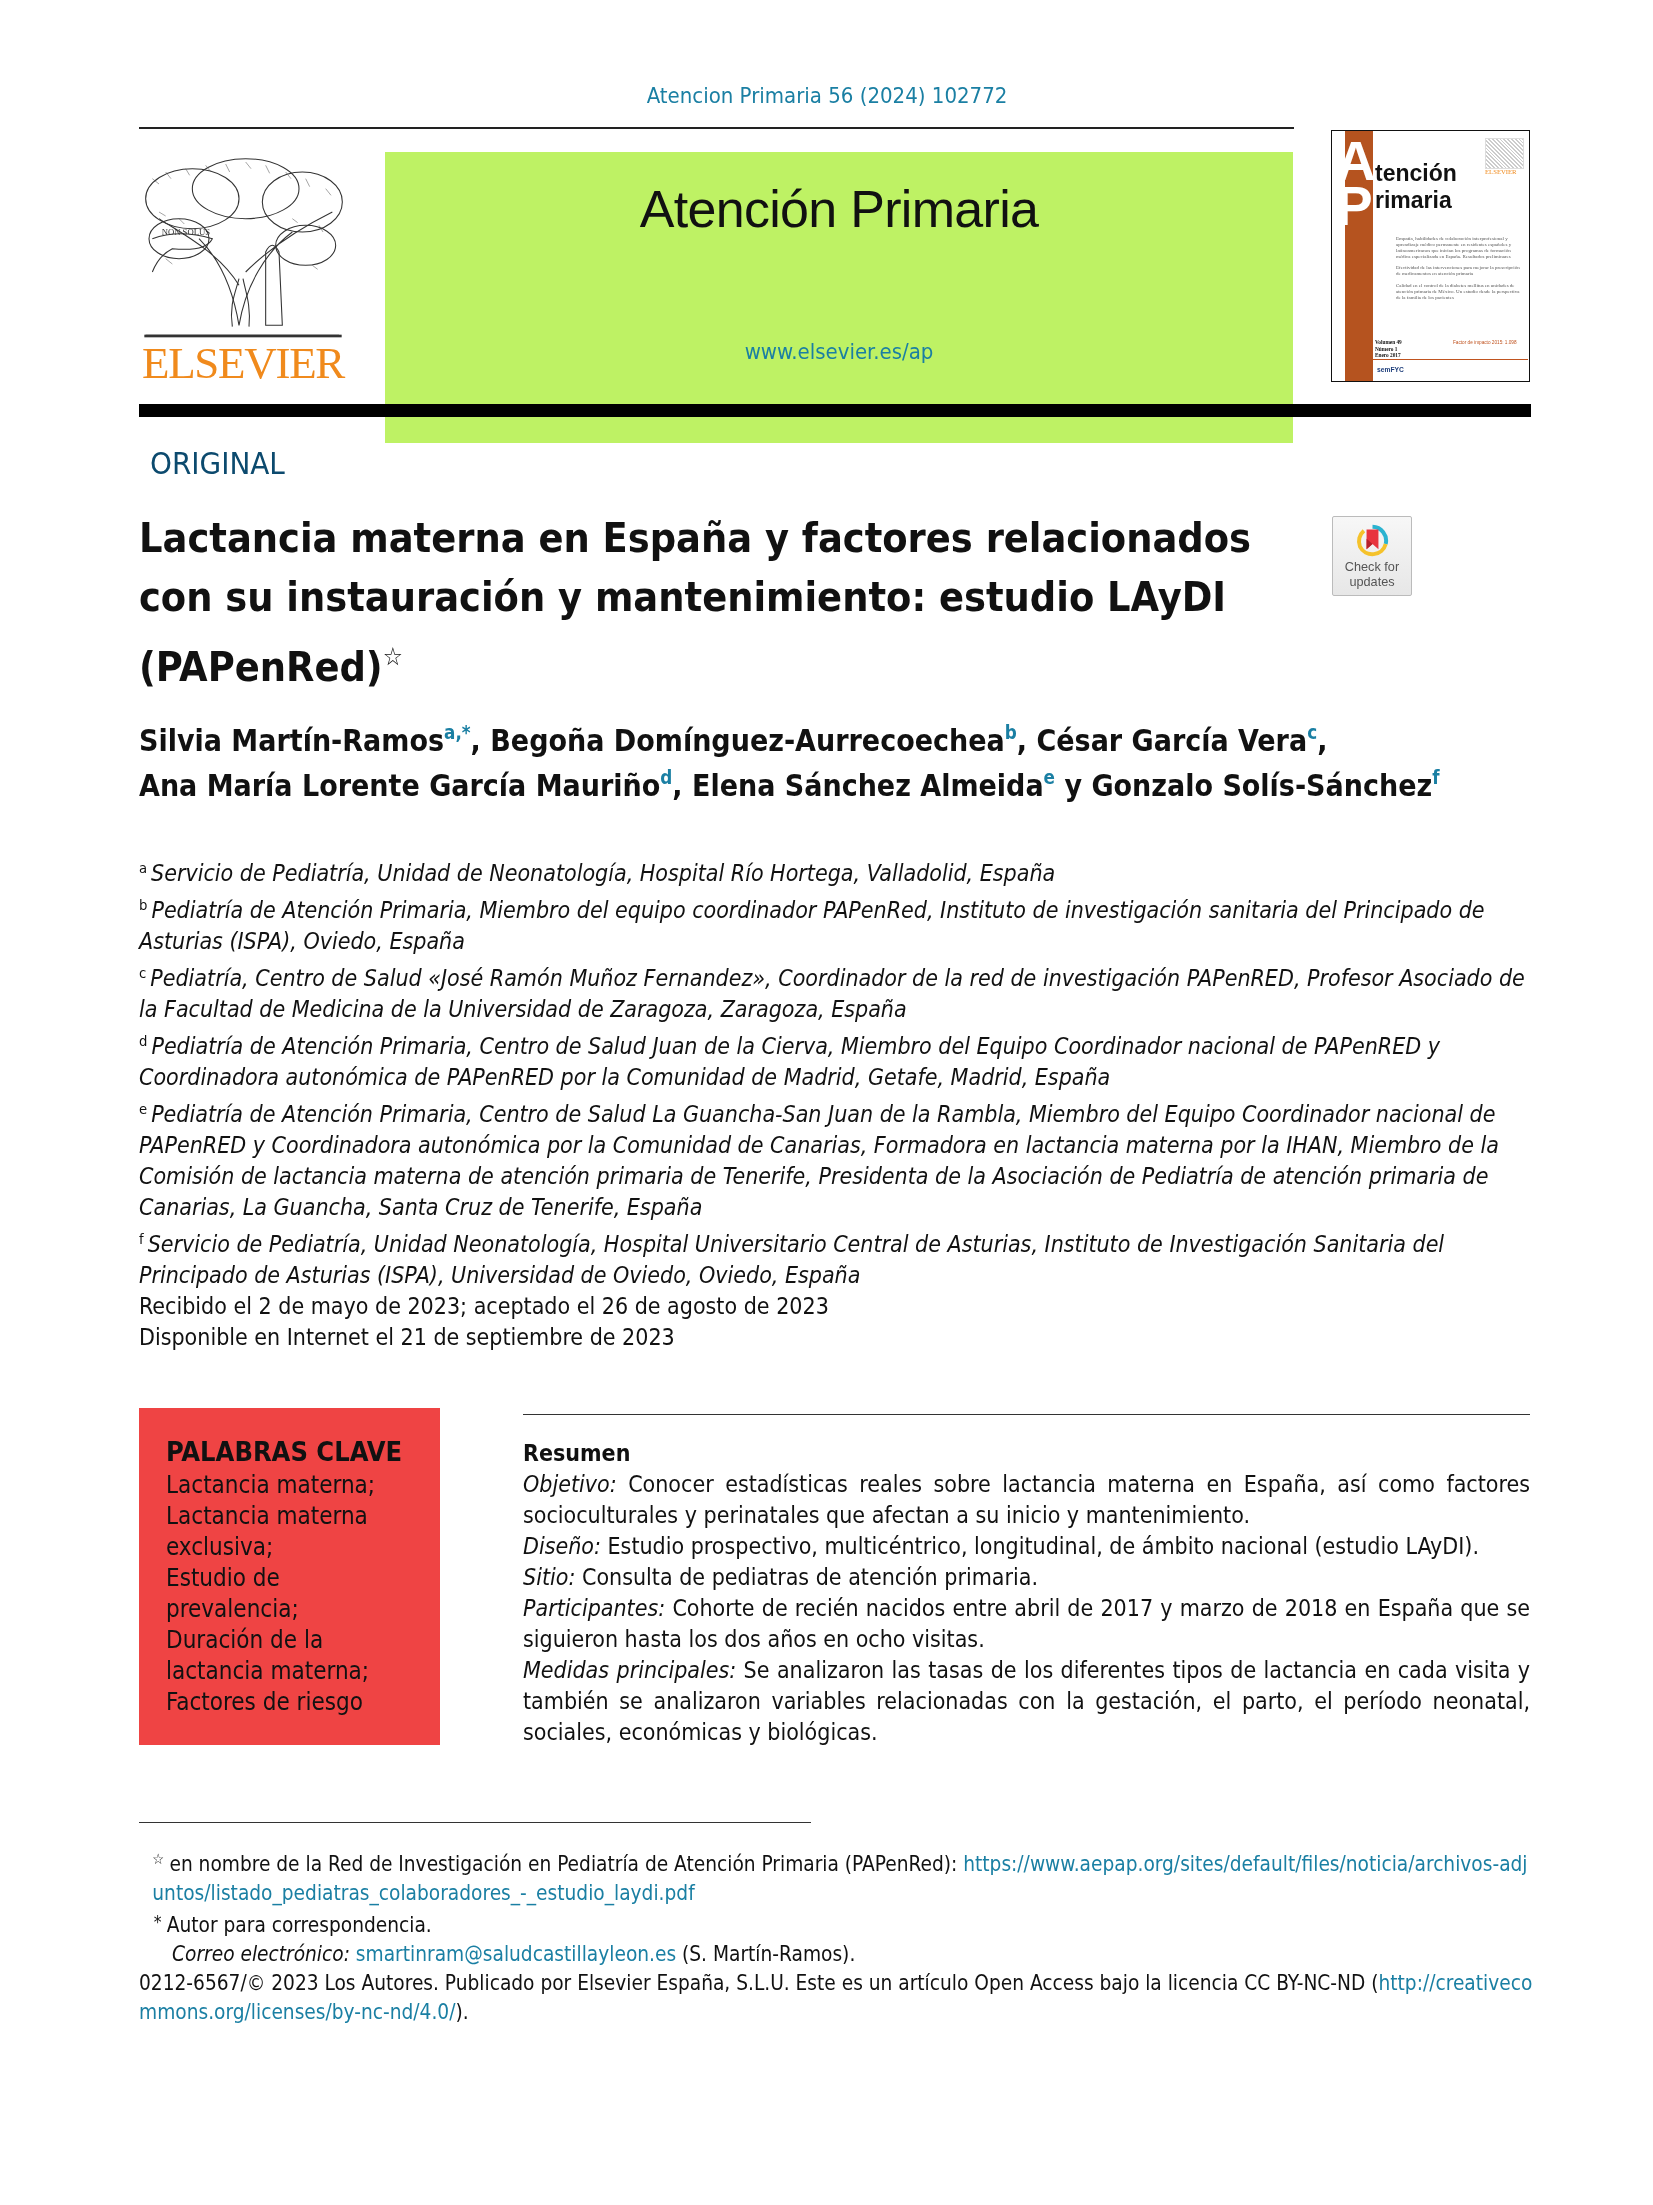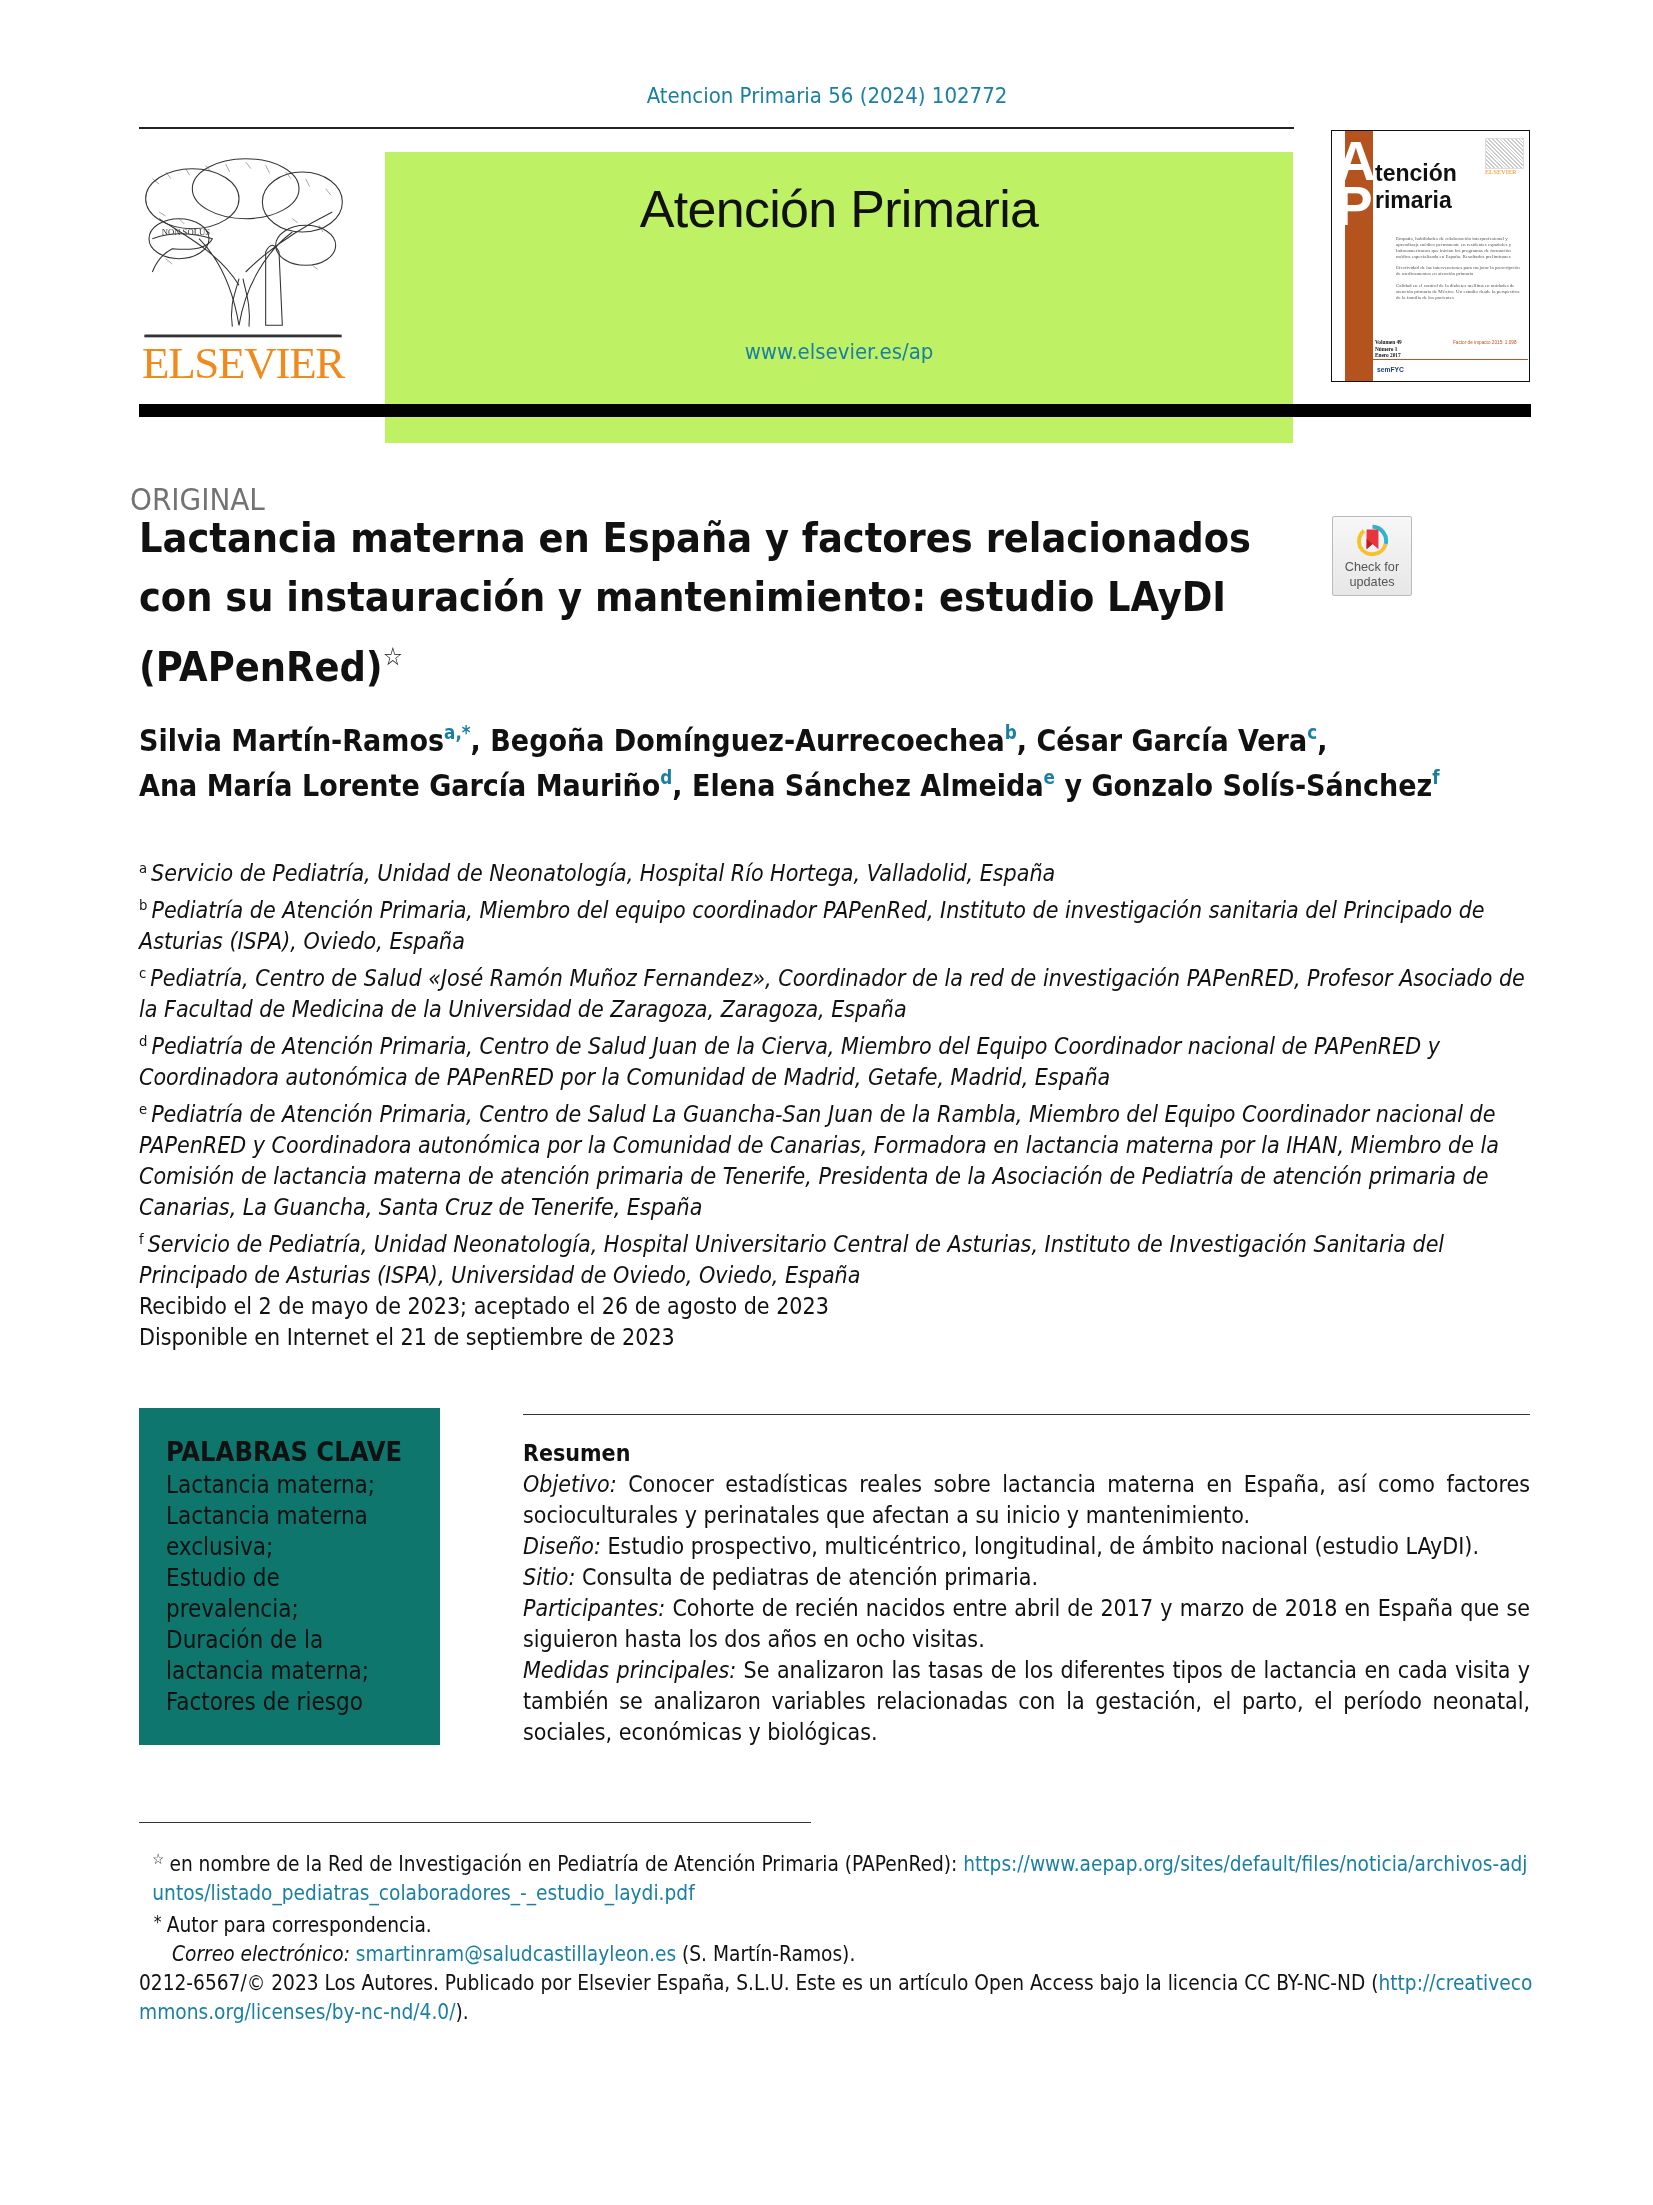--- a/index.html
+++ b/index.html
@@ -10,32 +10,32 @@
   .journal-ref { left:0; width:1654px; top:83px; text-align:center; font-size:22px; }
   .rule-top { left:139px; top:127px; width:1155px; height:2px; background:#222; }
   .logo { left:139px; top:152px; width:208px; height:230px; }
   .masthead { left:385px; top:152px; width:908px; height:291px; background:#bef264; }
   .masthead-title { position:absolute; left:0; right:0; top:27px; text-align:center;
                     font-size:52px; font-weight:300; color:#111; letter-spacing:-0.7px;
                     font-family:"Liberation Sans", sans-serif; }
   .masthead-url { position:absolute; left:0; right:0; top:187px; text-align:center; font-size:22px; }
   .cover { left:1331px; top:130px; width:197px; height:250px; border:1.3px solid #111; background:#fff; overflow:hidden; }
   .rule-thick { left:139px; top:404px; width:1392px; height:13.3px; background:#000; }
-  .section-label { left:130px; top:445px; font-size:31px; color:#737373;margin-top:36px; }
+  .section-label { left:150px; top:445px; font-size:31px; color:#0c4a6e; }
   .title { left:139px; top:509px; width:1147px; font-size:41px; font-weight:bold; line-height:59px; color:#111; }
   .title sup { font-weight:normal; font-size:25px; vertical-align:16px; }
   .cfu { left:1332px; top:516px; width:80px; height:80px; border:1.3px solid #bbb; border-radius:2px;
          background:linear-gradient(#f7f7f7,#e7e7e7); box-sizing:border-box; }
   .cfu-text { position:absolute; left:0; right:0; top:43px; text-align:center; font-size:12.7px; line-height:14.7px; color:#555; font-family:"Liberation Sans", sans-serif; }
   .authors { left:139px; top:714px; width:1394px; font-size:30px; font-weight:bold; line-height:37px; }
   .authors sup { font-size:18.7px; font-weight:bold; color:#1a7fa3; vertical-align:12px; }
   .affils { left:139px; top:852px; width:1394px; font-size:23px; font-style:italic; line-height:31px; }
   .affils .aff sup { font-style:normal; font-size:14.7px; vertical-align:8px; margin-right:4px; }
   .dates { left:139px; top:1291px; font-size:23px; line-height:31px; }
-  .kwbox { left:139px; top:1408px; width:301px; height:337px; background:#0f766e; box-sizing:border-box; padding:28px 0 0 27px; }
+  .kwbox { left:139px; top:1408px; width:301px; height:337px; background:#ef4444; box-sizing:border-box; padding:28px 0 0 27px; }
   .kw-head { font-size:27px; font-weight:bold; margin-bottom:2.7px; }
   .kw-item { font-size:24px; line-height:31px; }
   .abs-rule { left:523px; top:1414px; width:1007px; height:1.3px; background:#333; }
   .abstract { left:523px; top:1438px; width:1007px; font-size:23px; line-height:31px; text-align:justify; }
   .abstract .head { font-weight:bold; font-size:23px; }
   .abstract i { font-style:italic; }
   .fn-rule { left:139px; top:1822px; width:672px; height:1.3px; background:#333; }
   .footnotes { left:139px; top:1828px; width:1394px; font-size:20.7px; line-height:29px;margin-top:16px; }
   .doi { left:139px; top:1969px; width:1394px; font-size:20.7px; line-height:29px; }
   a { color:#1a7fa3; text-decoration:none; }

